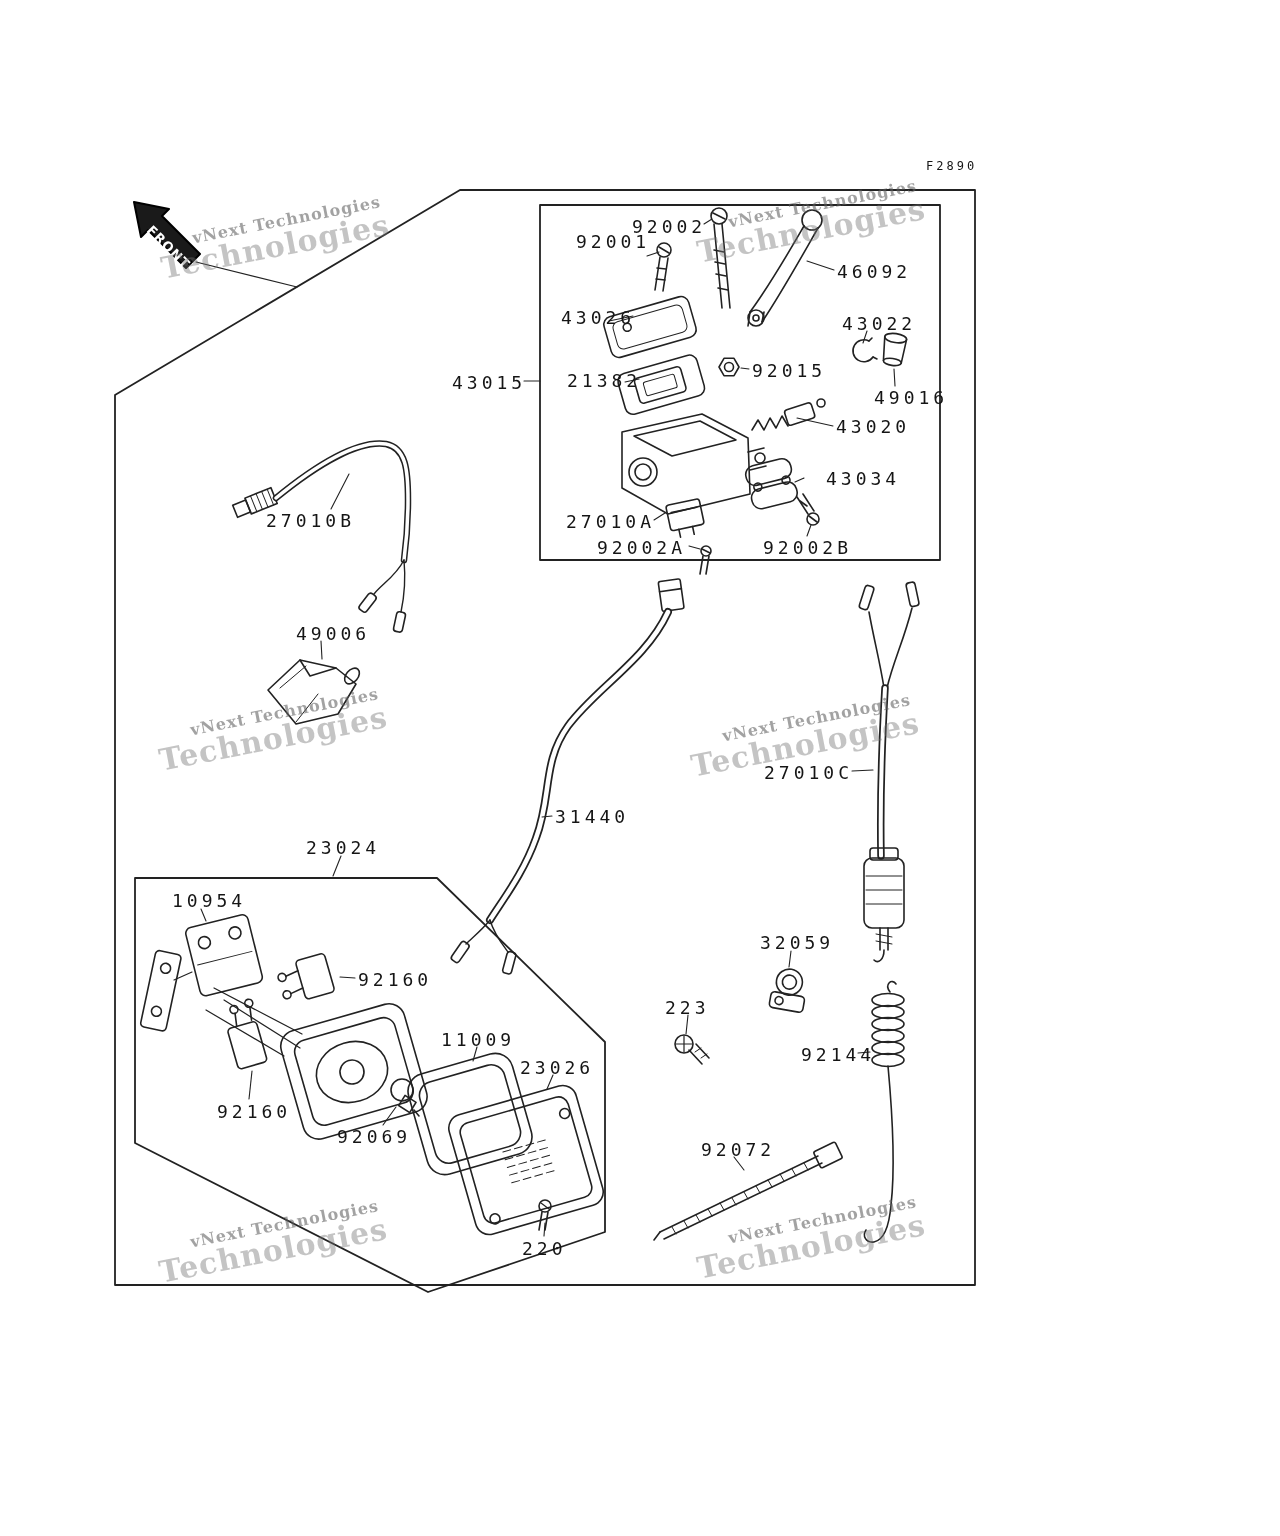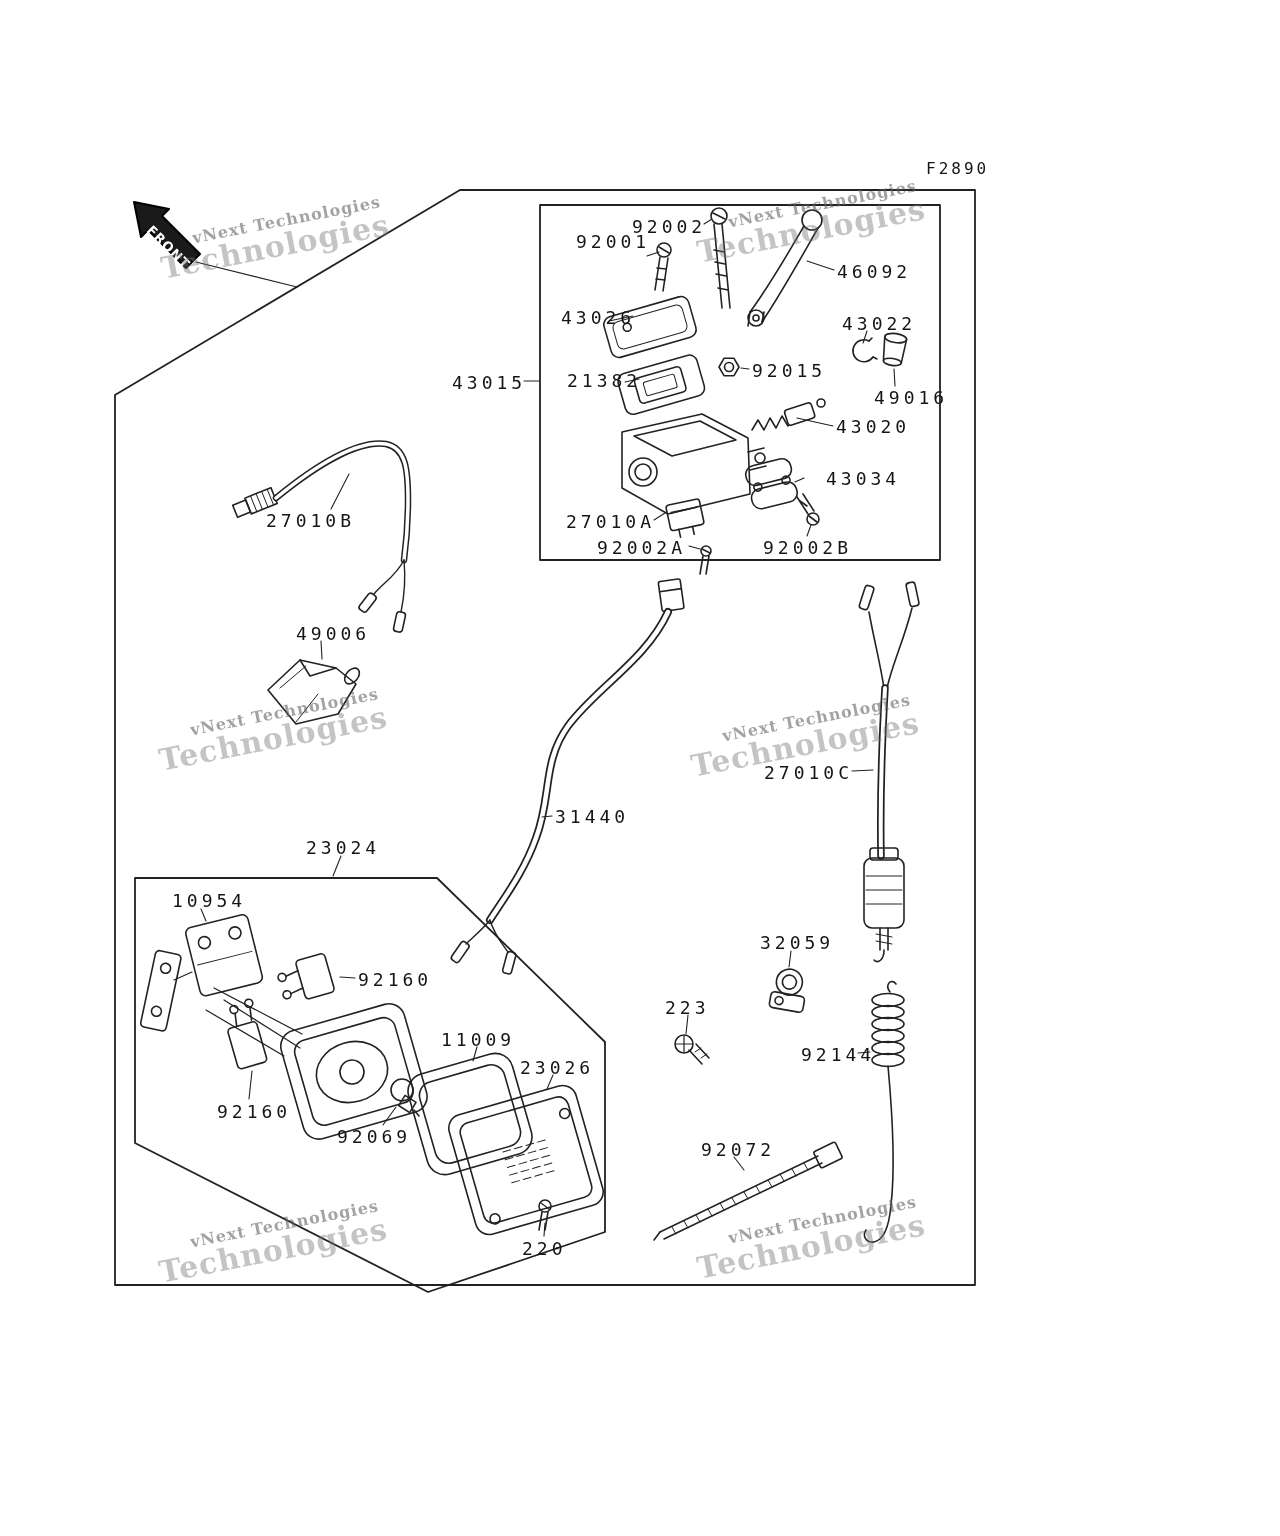--- a/index.html
+++ b/index.html
@@ -6,21 +6,21 @@
   .canvas{
     position:relative;width:1280px;height:1536px;background:#ffffff;
     overflow:hidden;font-family:"DejaVu Sans Mono",monospace;
   }
   .art{position:absolute;left:0;top:0;z-index:1;}
   .part-label{
     position:absolute;font-size:18px;letter-spacing:4px;color:#151515;
     white-space:nowrap;z-index:3;font-family:"DejaVu Sans Mono",monospace;
   }
   .fig-code{
-    position:absolute;left:926px;top:159px;font-size:16px;letter-spacing:3px;
+    position:absolute;left:926px;top:159px;font-size:12px;letter-spacing:3px;
     color:#151515;z-index:3;font-family:"DejaVu Sans Mono",monospace;
   }
   .watermark{
     position:absolute;z-index:6;pointer-events:none;
     transform:rotate(-11deg);line-height:1.08;
     font-family:"DejaVu Serif",serif;white-space:nowrap;
   }
   .wm-l1{display:block;font-size:16px;font-weight:700;color:rgba(95,95,95,0.58);
     letter-spacing:1px;margin-left:36px;}
   .wm-l2{display:block;font-size:30px;font-weight:700;color:rgba(115,115,115,0.42);

